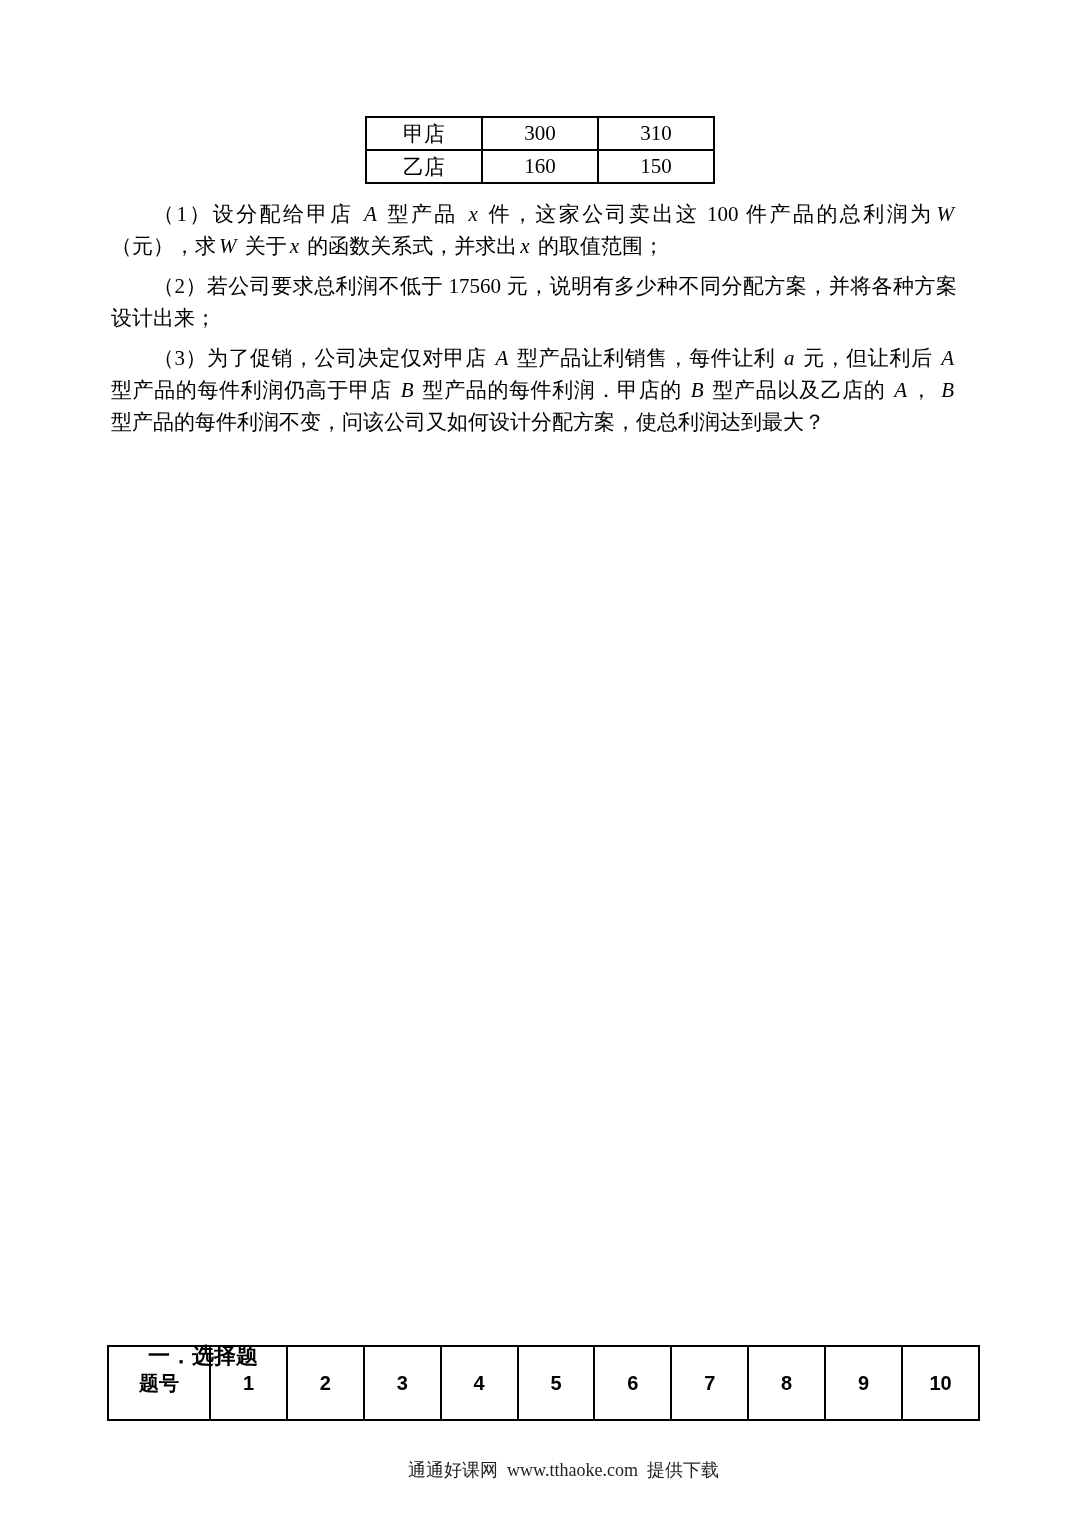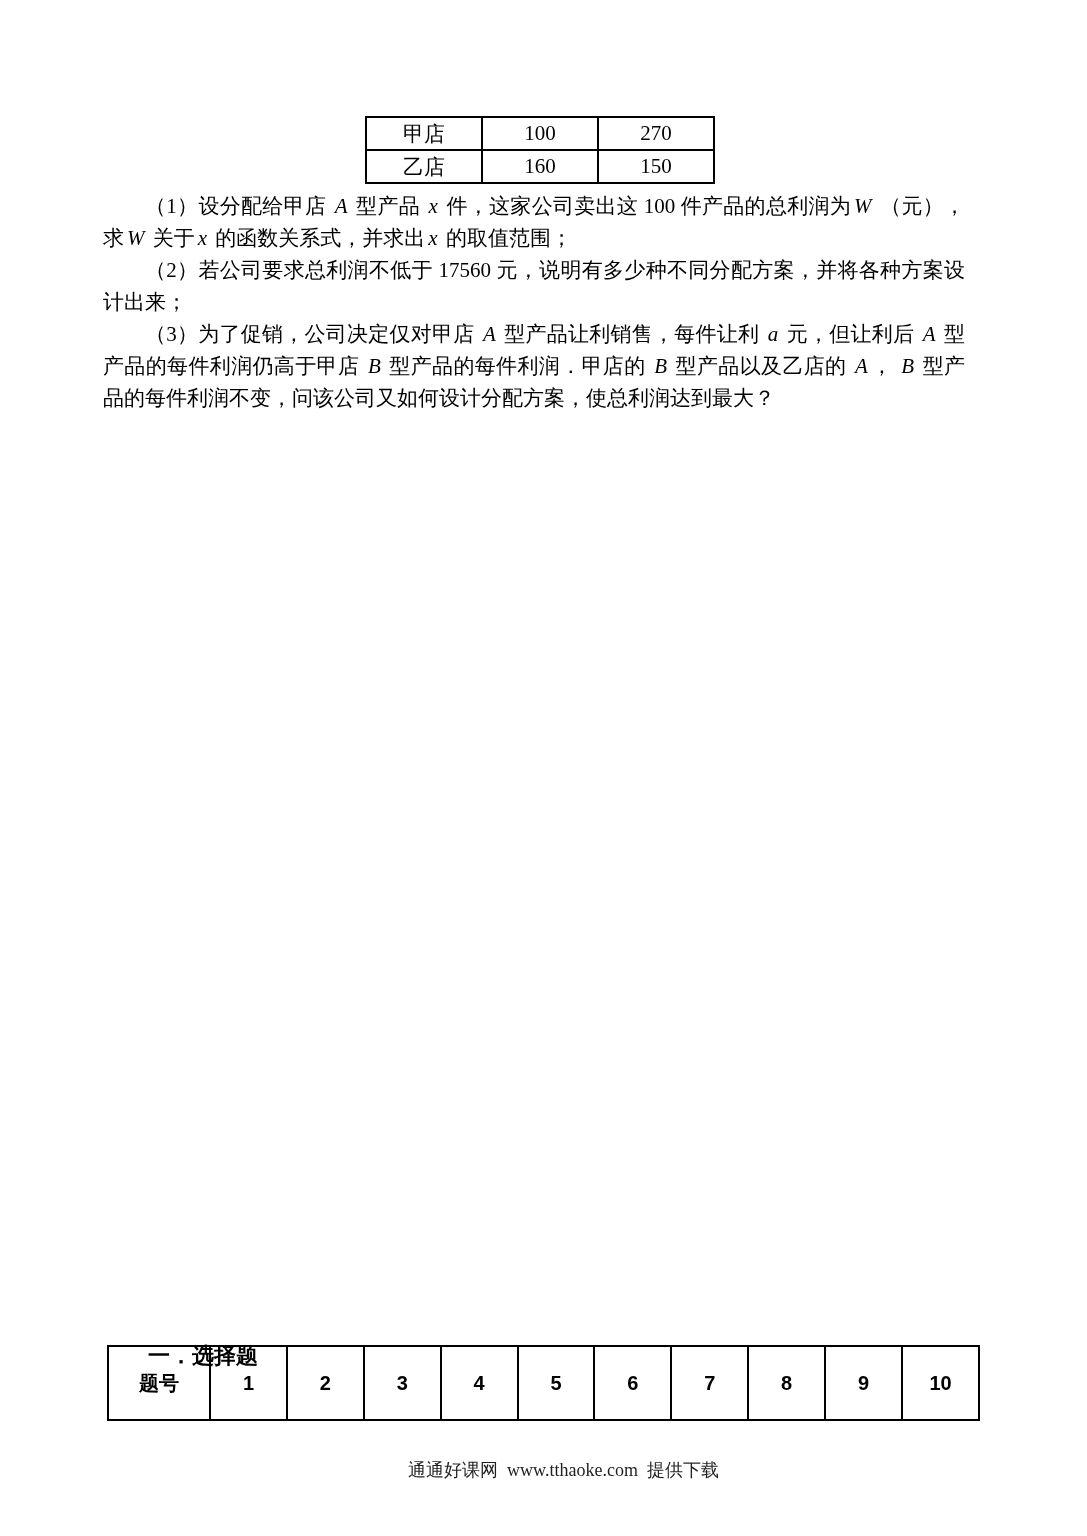--- a/index.html
+++ b/index.html
@@ -36,21 +36,21 @@
   .body-text {
     position: absolute;
     left: 103px;
     top: 190px;
     width: 862px;
     font-size: 21px;
     line-height: 32px;
     text-align: justify;
   }
   .body-text p {
-    margin: 0;
+    margin: 8px;
     text-indent: 42px;
   }
   .var {
     font-style: italic;
     padding: 0 3px;
   }
 
   
   .answers-title {
     position: absolute;
@@ -107,22 +107,22 @@
 </style>
 </head>
 <body>
 
 <div class="page">
 
   <table class="profit-table">
     <tbody>
       <tr>
         <td>甲店</td>
-        <td>100</td>
-        <td>270</td>
+        <td>300</td>
+        <td>310</td>
       </tr>
       <tr>
         <td>乙店</td>
         <td>160</td>
         <td>150</td>
       </tr>
     </tbody>
   </table>
 
   <div class="body-text">

